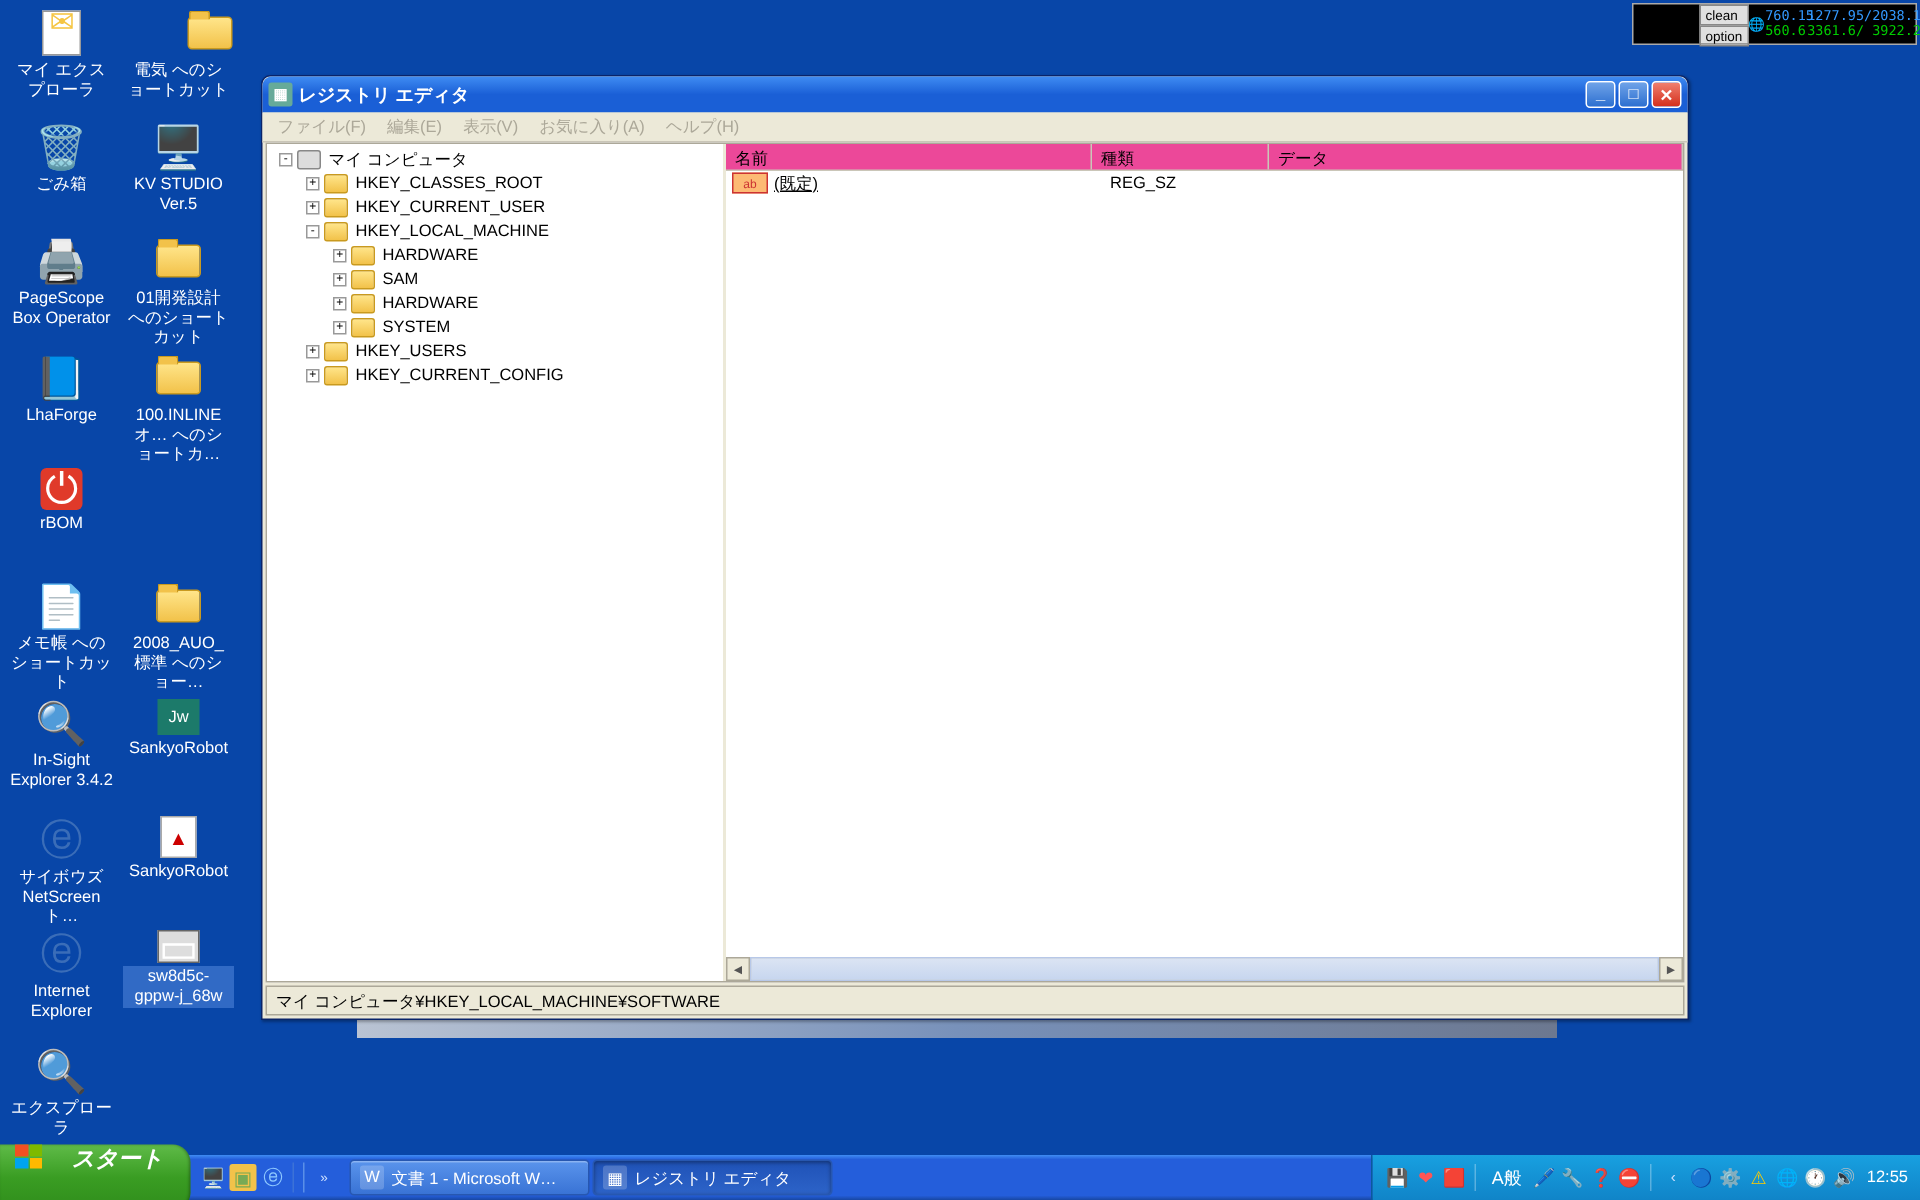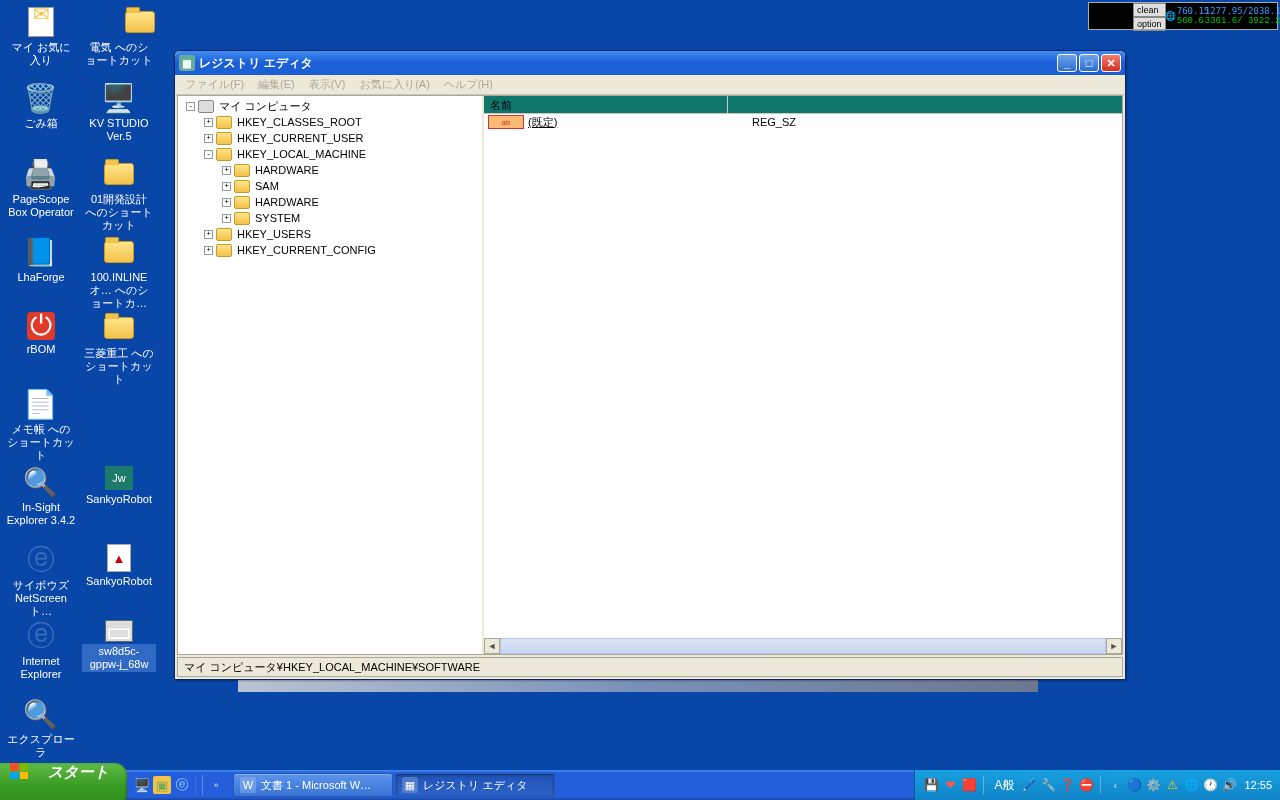--- a/index.html
+++ b/index.html
@@ -38,21 +38,21 @@
 
 .sysmon {
   position:absolute; top:2px; right:2px; width:190px; height:28px;
   background:#000; border:1px solid #aaa;
   display:flex; font-size:9px; color:#0f0;padding-left:44px;
 }
 .sysmon .btns { display:flex; flex-direction:column; background:#e0e0e0; color:#000; }
 .sysmon .btns div { padding:1px 3px; border:1px solid #888; line-height:10px;}
 .sysmon .globe { width:20px; display:flex; align-items:center; justify-content:center; color:#4af;}
 .sysmon .text { flex:1; display:flex; flex-direction:column; justify-content:center; padding:1px 2px; font-family:monospace;}
-.sysmon .line1{ color:#39f;} .sysmon .line2{ color:#0c0;font-family:Liberation Mono, monospace;}
+.sysmon .line1{ color:#39f;} .sysmon .line2{ color:#0c0;}
 .sysmon .bars{ width:40px; display:flex; flex-direction:column; gap:2px; padding:3px 0;}
 .sysmon .bar{ height:6px; background:linear-gradient(to right,#f00 ,#f00 40%,#222 40%);}
 .sysmon .bar.g{ background:linear-gradient(to right,#0f0 ,#0f0 10%,#222 10%);}
 
 
 .window {
   position: absolute;
   left: 174px; top: 50px;
   width: 952px; height: 630px;
   background: #ece9d8;
@@ -102,27 +102,27 @@
   margin-right:3px;
 }
 .tree .sp { width:9px; height:9px; margin-right:3px; display:inline-block;}
 .tree .pad { display:inline-block; }
 .tree .nicon { width:16px; height:13px; display:inline-block; margin-right:3px; background:linear-gradient(#ffe58a,#f2c24a); border:1px solid #c99a1f; border-radius:2px; position:relative;}
 .tree .nicon.pc { background:#ddd; border-color:#888;}
 .tree .nlabel { padding:0 2px;}
 
 .listarea { flex:1; display:flex; flex-direction:column;}
 .lv-head {
-  height:18px; display:flex; background:#0f766e; border-bottom:1px solid #cac6b8;flex-direction:column;
+  height:18px; display:flex; background:#ec4899; border-bottom:1px solid #cac6b8;
 }
 .lv-head .col { border-right:1px solid #cac6b8; padding:2px 6px; color:#000;}
 .lv-head .c1{ width:244px;} .lv-head .c2{ width:118px;} .lv-head .c3{ flex:1;}
 .lv-body { flex:1; overflow:auto; background:#fff; color:#000;}
 .lv-row { display:flex; height:16px; align-items:center;}
-.lv-row .ricon { width:36px;height:14px; margin:0 4px; background:#fdba74; border:1px solid #c33; position:relative; display:flex;align-items:center;justify-content:center;font-size:8px;color:#c33;}
+.lv-row .ricon { width:24px;height:14px; margin:0 4px; background:#fdba74; border:1px solid #c33; position:relative; display:flex;align-items:center;justify-content:center;font-size:8px;color:#c33;}
 .lv-row .c1{ width:224px;text-decoration:underline;} .lv-row .c2{ width:118px;} .lv-row .c3{ flex:1;}
 
 .lv-scroll {
   height:16px; background:#ece9d8; display:flex; align-items:center;
 }
 .lv-scroll .sbtn{ width:16px; height:16px; background:#ece9d8; border:1px solid #aca899; display:flex;align-items:center;justify-content:center; font-size:9px; color:#555;}
 .lv-scroll .strack{ flex:1; height:16px; background:linear-gradient(#dbe4f3,#c7d6ef); border:1px solid #b7c8e8;}
 
 .statusbar {
   height:20px; margin:2px; border:1px solid #aca899;
@@ -183,21 +183,21 @@
 </style>
 </head>
 <body>
 
 <div class="desktop">
 
   <div class="di" style="left:4px; top:6px;">
       <div class="icon">
         <div class="i-doc"></div>
       </div>
-      <div class="label">マイ お気に入り</div>
+      <div class="label">マイ エクスプローラ</div>
     </div>
   <div class="di" style="left:4px; top:82px;">
       <div class="icon i-trash">🗑️</div>
       <div class="label">ごみ箱</div>
     </div>
   <div class="di" style="left:4px; top:158px;">
       <div class="icon i-app">🖨️</div>
       <div class="label">PageScope Box Operator</div>
     </div>
   <div class="di" style="left:4px; top:236px;">
@@ -244,25 +244,25 @@
         <div class="i-folder"></div>
       </div>
       <div class="label">01開発設計 へのショートカット</div>
     </div>
   <div class="di" style="left:82px; top:236px;">
       <div class="icon">
         <div class="i-folder"></div>
       </div>
       <div class="label">100.INLINEオ… へのショートカ…</div>
     </div>
-  <div class="di" style="left:82px; top:312px;">
+  <div class="di" style="left:82px; top:388px;">
       <div class="icon">
         <div class="i-folder"></div>
       </div>
-      <div class="label">三菱重工 へのショートカット</div>
+      <div class="label">2008_AUO_標準 へのショー…</div>
     </div>
   <div class="di" style="left:82px; top:466px;">
       <div class="icon i-app" style="background:#1c7a6a;width:28px;height:24px;color:#fff;font-size:11px;">Jw</div>
       <div class="label">SankyoRobot</div>
     </div>
   <div class="di" style="left:82px; top:544px;">
       <div class="icon i-app" style="background:#fff;border:1px solid #aaa;width:24px;height:28px;color:#c00;font-size:13px;">▲</div>
       <div class="label">SankyoRobot</div>
     </div>
   <div class="di sel" style="left:82px; top:620px;">

